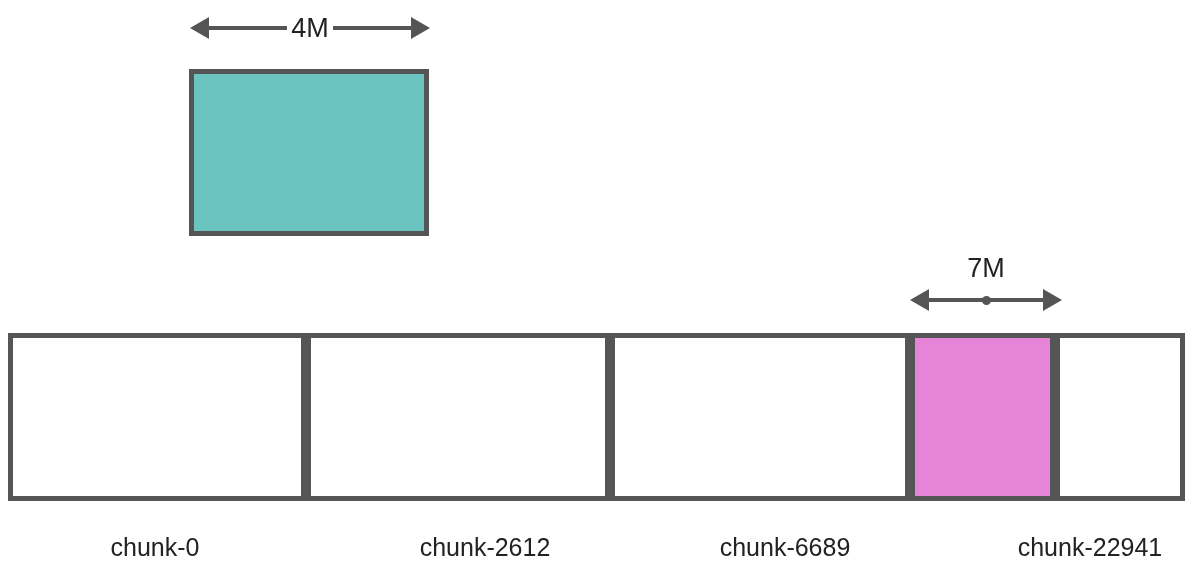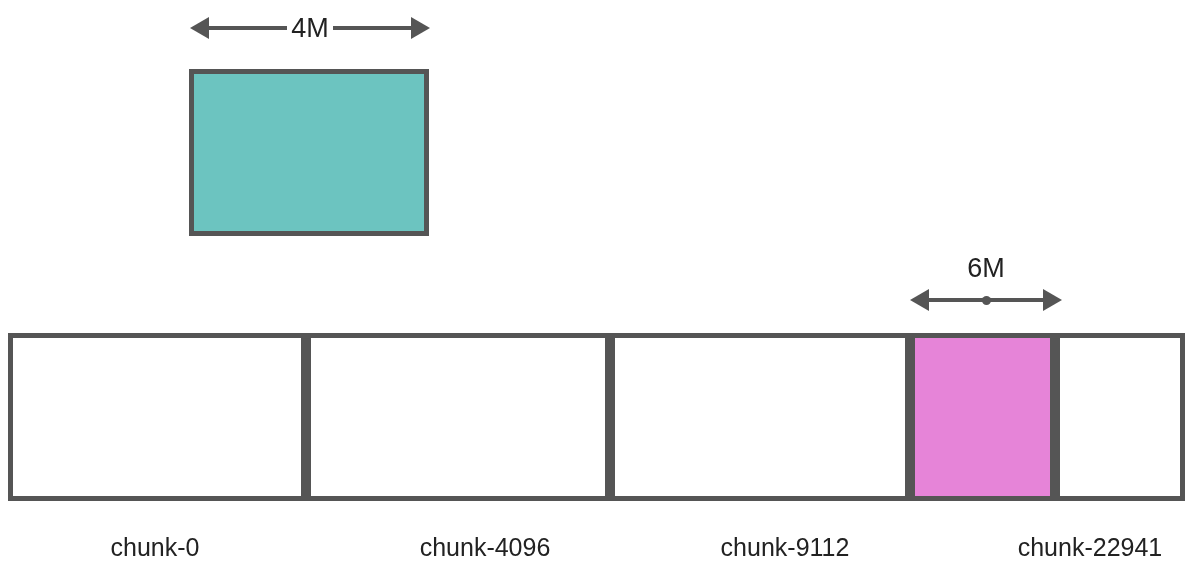--- a/index.html
+++ b/index.html
@@ -108,21 +108,21 @@
   <div class="dim-arrow" id="dim-4m" style="left:190px; top:15px; width:240px;">
     <span class="dim-head left"></span>
     <span class="dim-line"></span>
     <span class="dim-label-inline">4M</span>
     <span class="dim-line"></span>
     <span class="dim-head right"></span>
   </div>
 
   <div class="block" id="allocation-block" style="left:189px; top:69px; width:240px; height:167px; background:#6CC4C0;"></div>
 
-  <div class="dim-label-above" style="left:910px; top:255px; width:152px;">6M</div>
+  <div class="dim-label-above" style="left:910px; top:255px; width:152px;">7M</div>
 
   <div class="dim-arrow" id="dim-2m" style="left:910px; top:287px; width:152px;">
     <span class="dim-head left"></span>
     <span class="dim-line"></span>
     <span class="dim-head right"></span>
   </div>
   <div class="dim-dot" style="left:982px; top:296px;"></div>
 
   <div id="chunk-strip" style="left:0; top:0; width:1200px; height:587px;border-radius:6px;">
 
@@ -131,20 +131,20 @@
     <div class="chunk-cell" style="left:306px;  top:333px; width:304px; height:168px; background:#ffffff;"></div>
 
     <div class="chunk-cell" style="left:610px;  top:333px; width:300px; height:168px; background:#ffffff;"></div>
 
     <div class="chunk-cell" style="left:910px;  top:333px; width:145px; height:168px; background:#E684D8;"></div>
 
     <div class="chunk-cell" style="left:1055px; top:333px; width:130px; height:168px; background:#ffffff;"></div>
 
     <div class="chunk-label" style="left:155px;  top:535px;">chunk-0</div>
 
-    <div class="chunk-label" style="left:485px;  top:535px;">chunk-4096</div>
+    <div class="chunk-label" style="left:485px;  top:535px;">chunk-2612</div>
 
-    <div class="chunk-label" style="left:785px;  top:535px;">chunk-9112</div>
+    <div class="chunk-label" style="left:785px;  top:535px;">chunk-6689</div>
 
     <div class="chunk-label" style="left:1090px; top:535px;">chunk-22941</div>
   </div>
 
 </div>
 
 </body></html>

